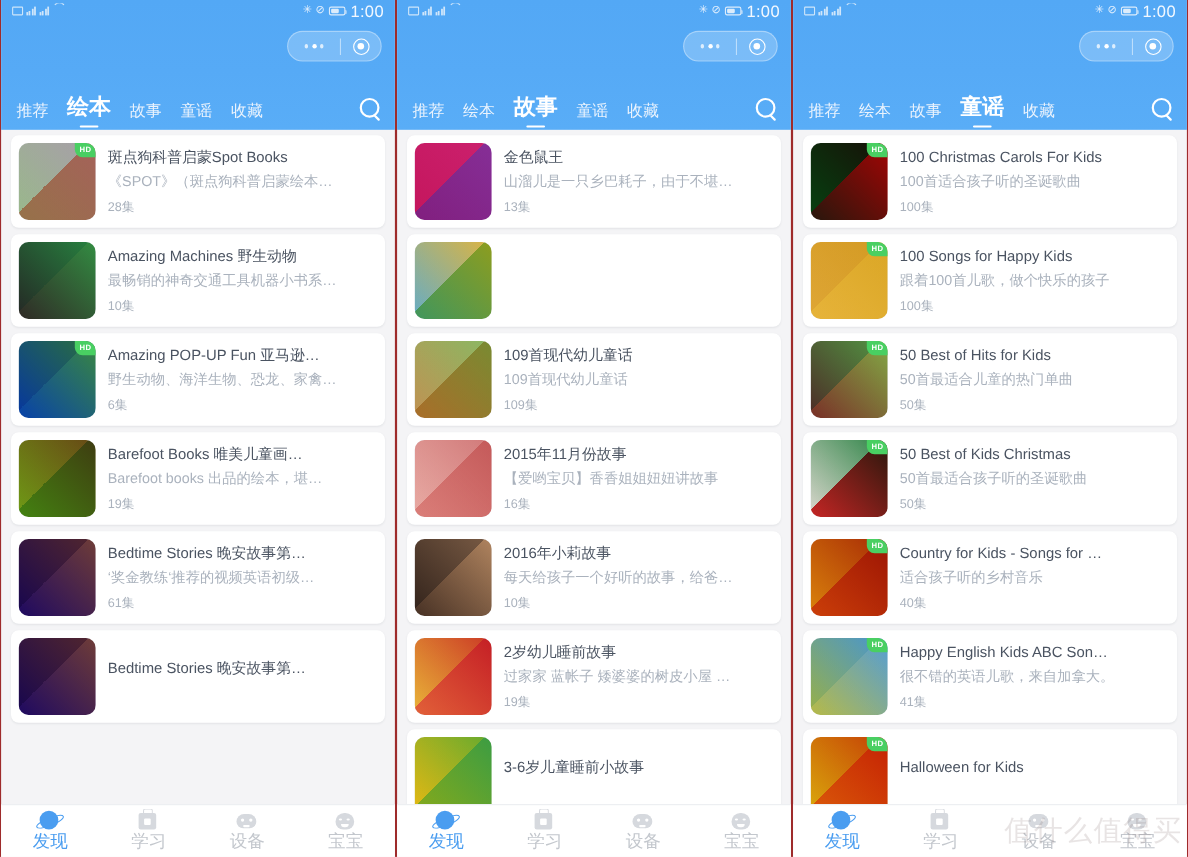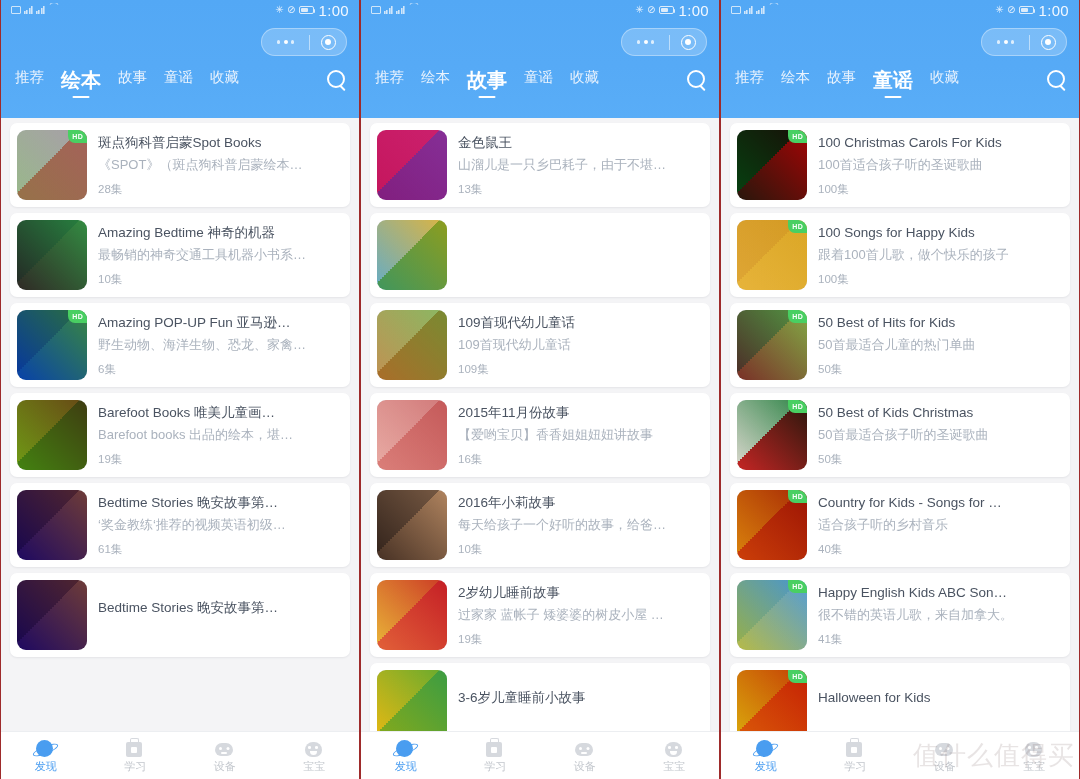--- a/index.html
+++ b/index.html
@@ -104,21 +104,21 @@
     width: 15px; height: 15px; border: 1.7px solid #ffffff; border-radius: 50%;
     display: flex; align-items: center; justify-content: center;
   }
   .cap-target i::after {
     content: ""; width: 6px; height: 6px; border-radius: 50%; background: #ffffff; display: block;
   }
 
   .tabs {
     position: absolute; left: 0; right: 0; bottom: 0;
     height: 48px;
-    display: flex; align-items: flex-start;
+    display: flex; align-items: flex-end;
     padding: 0 12px 0 14px;
   }
   .tab {
     position: relative;
     color: #eaf3fd;
     font-size: 14.5px;
     margin-right: 17px;
     padding-bottom: 10px;
     white-space: nowrap;
     line-height: 1;
@@ -221,21 +221,21 @@
     border-top: 1px solid #eceef1;
     display: flex;
     align-items: center;
   }
   .nav-item {
     flex: 1;
     display: flex; flex-direction: column;
     align-items: center; justify-content: center;
     gap: 2px;
   }
-  .nav-label { font-size: 11px; color: #c3c7cd; line-height: 1; }
+  .nav-label { font-size: 16px; color: #c3c7cd; line-height: 1; }
   .nav-item.active .nav-label { color: #4a9df0; }
   .nav-ico { width: 19px; height: 19px; position: relative; }
   
   .ico-planet { width: 17px; height: 17px; border-radius: 50%; background: #4a9df0; position: relative; }
   .ico-planet::after {
     content: ""; position: absolute; left: -4px; top: 6px;
     width: 25px; height: 6px; border: 1.6px solid #4a9df0; border-radius: 50%;
     transform: rotate(-22deg); background: transparent;
   }
   
@@ -338,21 +338,21 @@
             <div class="t-title">斑点狗科普启蒙Spot Books</div>
             <div class="t-sub">《SPOT》（斑点狗科普启蒙绘本…</div>
             <div class="t-count">28集</div>
           </div>
         </div>
         <div class="card">
           <div class="thumb">
             <div class="art" style="background: linear-gradient(135deg, rgb(43, 169, 220) 0%, rgb(43, 169, 220) 45%, rgb(56, 182, 228) 45%, rgb(56, 182, 228) 100%), linear-gradient(45deg, rgb(216, 58, 42) 0%, rgb(232, 196, 74) 100%); background-blend-mode: multiply;"></div>
           </div>
           <div class="meta">
-            <div class="t-title">Amazing Bedtime 神奇的机器</div>
+            <div class="t-title">Amazing Machines 野生动物</div>
             <div class="t-sub">最畅销的神奇交通工具机器小书系…</div>
             <div class="t-count">10集</div>
           </div>
         </div>
         <div class="card">
           <div class="thumb">
             <div class="art" style="background: linear-gradient(135deg, rgb(47, 127, 212) 0%, rgb(47, 127, 212) 45%, rgb(63, 154, 224) 45%, rgb(63, 154, 224) 100%), linear-gradient(45deg, rgb(31, 108, 192) 0%, rgb(232, 224, 74) 100%); background-blend-mode: multiply;"></div>
             <div class="hd">HD</div>
           </div>
           <div class="meta">

